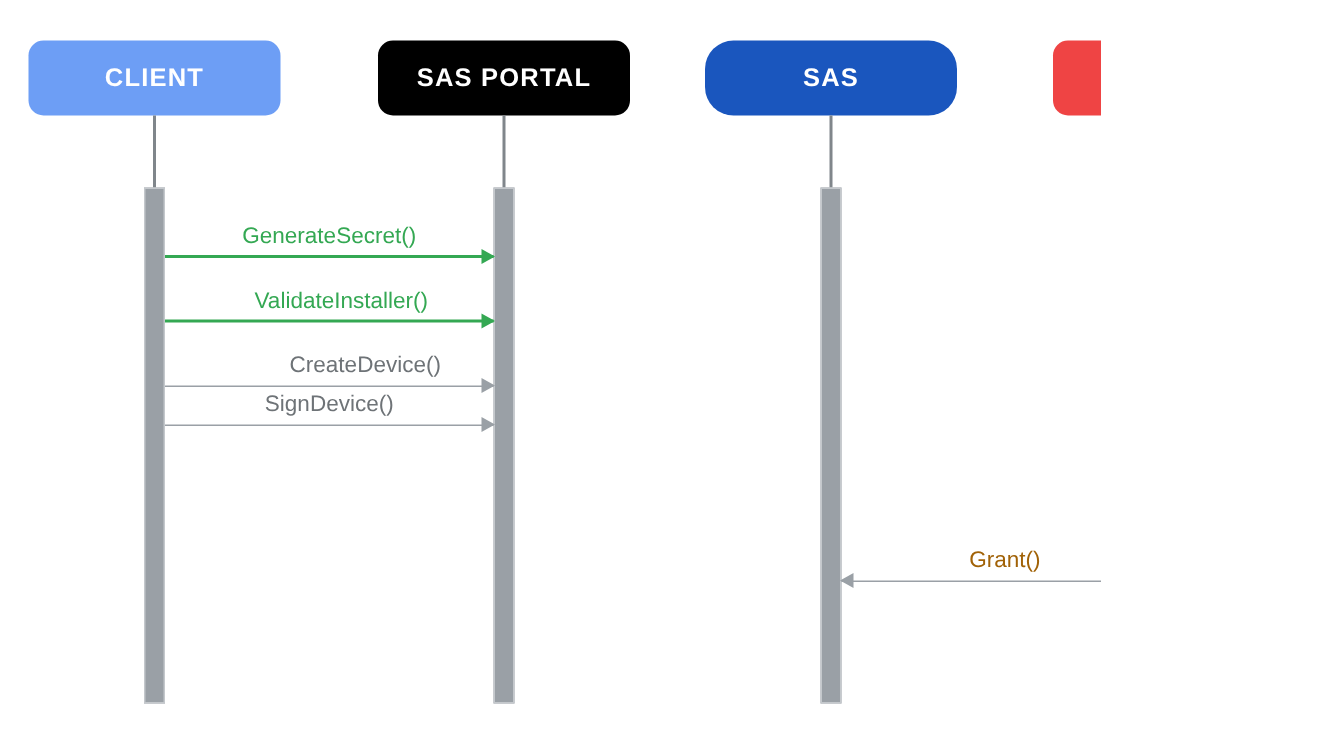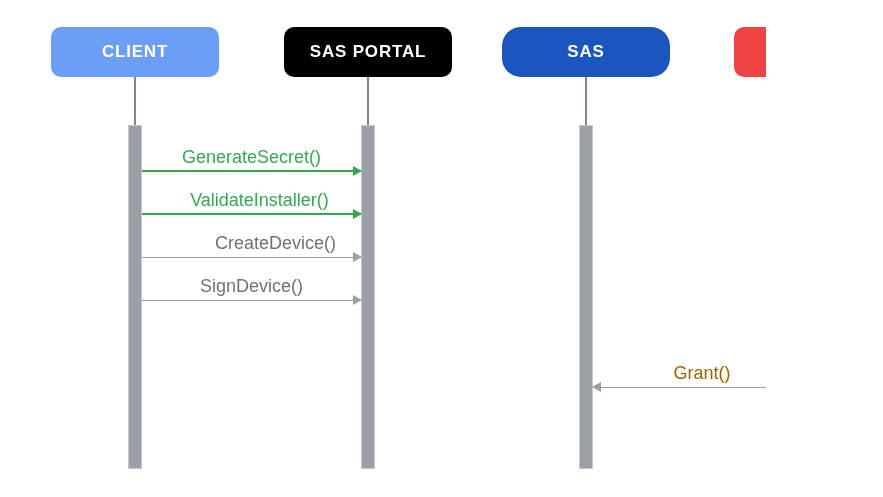--- a/index.html
+++ b/index.html
@@ -3,21 +3,20 @@
 <meta charset="utf-8">
 <style>
   html, body { margin: 0; padding: 0; background: #ffffff; }
   .stage {
     position: relative;
     width: 734px;
     height: 497px;
     background: #ffffff;
     overflow: hidden;
     font-family: "Liberation Sans", sans-serif;
-    margin-left: 32px;
   }
   
   .actor-head {
     position: absolute;
     top: 27px;
     height: 50px;
     width: 168px;
     border-radius: 10px;
     display: flex;
     align-items: center;
@@ -47,21 +46,21 @@
     background: #9aa0a6;
     border: 1px solid #c4c8cc;
   }
   
   .message { position: absolute; height: 22px; }
   .msg-label {
     position: absolute;
     left: 0; right: 0;
     bottom: 7px;
     text-align: center;
-    font-size: 18px;
+    font-size: 15px;
     line-height: 15px;
     white-space: nowrap;
   }
   .msg-line {
     position: absolute;
     left: 0; right: 0; bottom: 0;
     background: currentColor;
   }
   .msg-line.green-line { height: 2px; }
   .msg-line.gray-line  { height: 1.5px; }
@@ -122,21 +121,21 @@
   <div class="message arrow-right" style="left:110px; top:193px; width:219px;">
     <div class="msg-label" style="color: rgb(52, 168, 83); padding-left: 16px;">ValidateInstaller()</div>
     <div class="msg-line green-line" style="color: rgb(52, 168, 83);"></div>
   </div>
 
   <div class="message arrow-right" style="left:110px; top:236px; width:219px;">
     <div class="msg-label" style="color: rgb(110, 115, 119); padding-left: 48px;">CreateDevice()</div>
     <div class="msg-line gray-line" style="color: rgb(154, 160, 166);"></div>
   </div>
 
-  <div class="message arrow-right" style="left:110px; top:279px; width:219px;">
+  <div class="message arrow-right" style="left:110px; top:262px; width:219px;">
     <div class="msg-label" style="color: rgb(110, 115, 119);">SignDevice()</div>
     <div class="msg-line gray-line" style="color: rgb(154, 160, 166);"></div>
   </div>
 
 
   <div class="message arrow-left" style="left:561px; top:366px; width:218px;">
     <div class="msg-label" style="color: #a16207;">Grant()</div>
     <div class="msg-line gray-line" style="color: rgb(154, 160, 166);"></div>
   </div>
 

